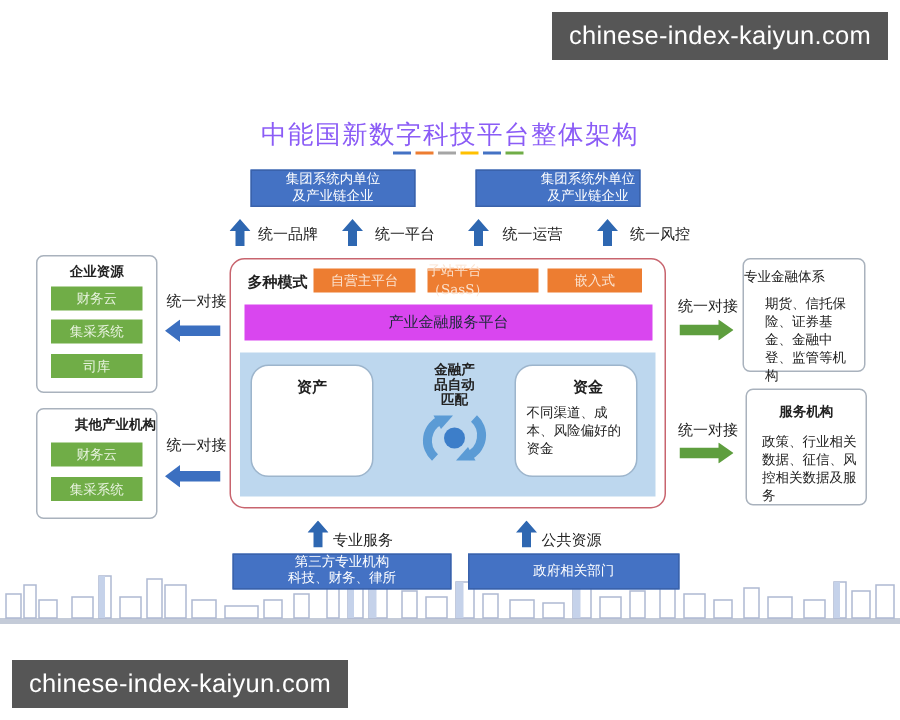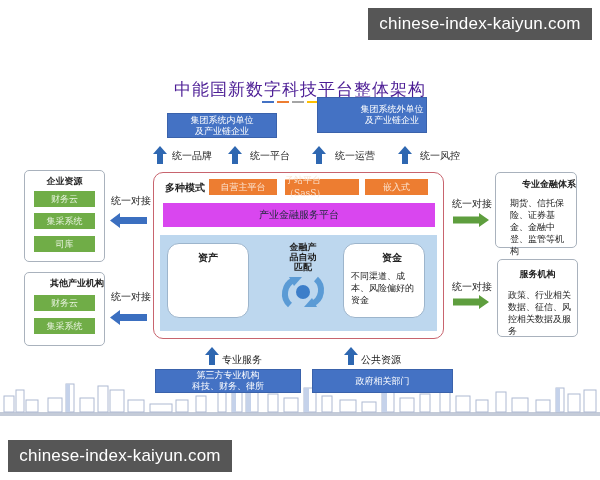--- a/index.html
+++ b/index.html
@@ -11,21 +11,21 @@
   }
   .abs { position: absolute; }
   .watermark {
     background: #565656; color: #ffffff;
     font-family: "Liberation Sans", "DejaVu Sans", sans-serif;
     font-size: 17px; display: flex; align-items: center; justify-content: center;
     letter-spacing: 0.2px;
   }
   .title {
     left: 0; width: 600px; top: 78px; text-align: center;
-    font-family: "DejaVu Sans", sans-serif; font-size: 17px; color: #4c1d95;
+    font-family: "DejaVu Sans", sans-serif; font-size: 17px; color: #8b5cf6;
     letter-spacing: 1px;
   }
   .title-line { top: 101px; left: 262px; height: 2px; display: flex; gap: 3px; }
   .title-line span { display: block; width: 12px; height: 2px; }
   .bluebox {
     background: #4472c4; color: #fff; font-size: 9px; line-height: 11px;
     display: flex; flex-direction: column; align-items: center; justify-content: center; text-align: center;
     border: 1px solid #3a62ab;
   }
   .arrow-up { width: 14px; height: 18px; }
@@ -64,21 +64,21 @@
     <span style="background:#a5a5a5"></span>
     <span style="background:#ffc000"></span>
     <span style="background:#4472c4"></span>
     <span style="background:#70ad47"></span>
 </div>
 
 <div class="abs bluebox" style="left:167px; top:113px; width:110px; height:25px;">
   <span>集团系统内单位</span>
   <span>及产业链企业</span>
 </div>
-<div class="abs bluebox" style="left:317px; top:97px; width:110px; height:36px;padding-left:40px;">
+<div class="abs bluebox" style="left:317px; top:113px; width:110px; height:25px;padding-left:40px;">
   <span>集团系统外单位</span>
   <span>及产业链企业</span>
 </div>
 
 <svg class="abs arrow-up" style="left:153px; top:146px;" viewBox="0 0 14 18">
     <polygon points="7,0 14,8 10,8 10,18 4,18 4,8 0,8" fill="#2e67b1"></polygon>
   </svg>
 <div class="abs lbl" style="left:172px; top:149px;">统一品牌</div>
 <svg class="abs arrow-up" style="left:228px; top:146px;" viewBox="0 0 14 18">
     <polygon points="7,0 14,8 10,8 10,18 4,18 4,8 0,8" fill="#2e67b1"></polygon>
@@ -150,21 +150,21 @@
 <div class="abs lbl" style="left:452px; top:197px;">统一对接</div>
 <svg class="abs" style="left:453px; top:213px; width:36px; height:14px;" viewBox="0 0 36 14">
     <polygon points="36,7 26,0 26,3.5 0,3.5 0,10.5 26,10.5 26,14" fill="#5e9e3e"></polygon>
   </svg>
 <div class="abs lbl" style="left:452px; top:280px;">统一对接</div>
 <svg class="abs" style="left:453px; top:295px; width:36px; height:14px;" viewBox="0 0 36 14">
     <polygon points="36,7 26,0 26,3.5 0,3.5 0,10.5 26,10.5 26,14" fill="#5e9e3e"></polygon>
   </svg>
 
 <div class="abs side-box" style="left:495px; top:172px; width:82px; height:76px;">
-  <div style="text-align:right; font-size:9px; margin-top:5px; font-weight:bold;">专业金融体系</div>
+  <div style="text-align:left; font-size:9px; margin-top:5px; font-weight:normal;">专业金融体系</div>
   <div style="font-size:9px; line-height:12px; padding:6px 4px 0 14px;">期货、信托保险、证券基金、金融中登、监管等机构</div>
 </div>
 <div class="abs side-box" style="left:497px; top:259px; width:81px; height:78px;">
   <div style="text-align:center; font-size:9px; margin-top:8px; font-weight:bold;">服务机构</div>
   <div style="font-size:9px; line-height:12px; padding:8px 4px 0 10px;">政策、行业相关数据、征信、风控相关数据及服务</div>
 </div>
 
 <svg class="abs arrow-up" style="left:205px; top:347px;" viewBox="0 0 14 18">
     <polygon points="7,0 14,8 10,8 10,18 4,18 4,8 0,8" fill="#2e67b1"></polygon>
   </svg>

